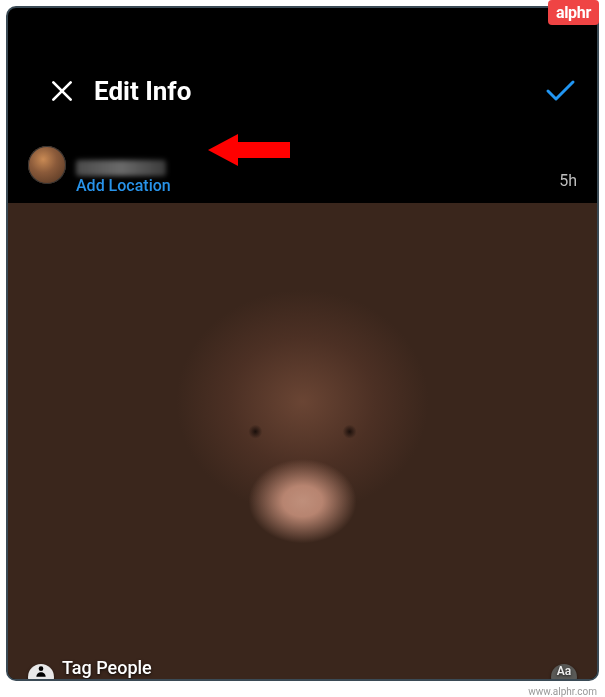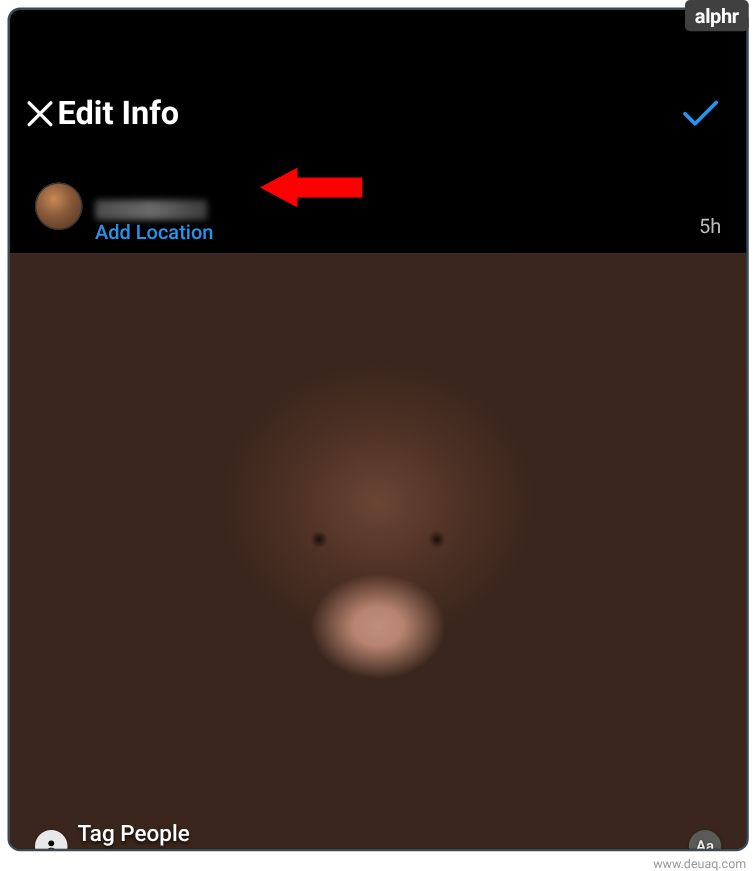--- a/index.html
+++ b/index.html
@@ -15,21 +15,21 @@
     position: absolute;
     top: 6px; left: 6px; right: 6px; bottom: 16px;
     border: 2px solid #3a4a55;
     border-radius: 10px;
     overflow: hidden;
     background: #000;
   }
   .bubble {
     position: absolute;
     top: 0px; right: 6px;
-    background: #404040;
+    background: #ef4444;
     color: #fff;
     font-weight: 700;
     font-size: 16px;
     padding: 3px 8px;
     border-radius: 4px;
     z-index: 50;
     letter-spacing: -0.3px;
   }
   .footer-url {
     position: absolute;
@@ -55,22 +55,22 @@
   .signal-bars span:nth-child(2){height:7px;}
   .signal-bars span:nth-child(3){height:10px;}
   .signal-bars span:nth-child(4){height:13px;}
   .status-right { display:flex; align-items:center; gap:10px; }
   .s-icon { width:18px; height:18px; fill:#d6d6d6; stroke:#d6d6d6; }
   .batt { display:inline-flex; align-items:center; border:1.5px solid #d6d6d6; border-radius:3px; padding:1px 3px; font-size:11px; position:relative; }
   .batt::after { content:""; position:absolute; right:-4px; top:4px; width:2px; height:6px; background:#d6d6d6; border-radius:1px;}
   .clock { font-size:15px; }
   
   .header {
-    display:flex; align-items:center; 
-    padding: 18px 20px 18px 10px;
+    display:flex; align-items:center; gap:18px;
+    padding: 18px 20px 18px 40px;
   }
   .close-btn { width:28px; height:28px; display:flex; align-items:center; justify-content:center; }
   .close-btn svg { width:26px; height:26px; stroke:#fff; stroke-width:2.5; }
   .title { color:#fff; font-size:26px; font-weight:700; flex:1; }
   .check { width:34px; height:34px; }
   .check svg { width:34px; height:34px; stroke:#2196f3; stroke-width:3; fill:none; }
   
   .post-top {
     display:flex; align-items:center; gap:10px;
     padding: 8px 20px 8px 20px;
@@ -116,21 +116,21 @@
     left:0; right:0; bottom:10px;
     display:flex; justify-content:space-between;
     padding: 0 20px;
     color:#fff;
     text-shadow: 0 1px 3px rgba(0,0,0,0.8);
   }
   .overlay-btn { display:flex; align-items:center; gap:8px; font-size:18px; font-weight:500; }
   .circle-icon {
     width:26px; height:26px; border-radius:50%;
     background:#e8e8e8; color:#000;
-    display:flex; align-items:center; justify-content:center;
+    display:flex; justify-content:center;
     font-size:13px; font-weight:700;
     box-shadow: 0 1px 3px rgba(0,0,0,0.5);
     margin-top: 19px;
   }
   .circle-icon.dark { background:#5a5a57; color:#eee; }
   .circle-icon.dark .aa { font-size:12px; font-weight:600; }
   
   .caption-row {
     padding: 18px 22px;
     color:#fff;
@@ -143,21 +143,21 @@
     width:1.5px; height:24px;
     background:#2196f3;
     margin-left:1px;
     vertical-align:middle;
   }
 </style>
 </head>
 <body>
 
 <div class="bubble">alphr</div>
-<div class="footer-url">www.deuaq.com</div>
+<div class="footer-url">www.alphr.com</div>
 
 <div class="frame">
 
   <div class="status-bar">
   </div>
 
   <div class="header">
     <div class="close-btn">
       <svg viewBox="0 0 24 24">
           <path d="M4 4l16 16M20 4L4 20" stroke-linecap="round"></path>

